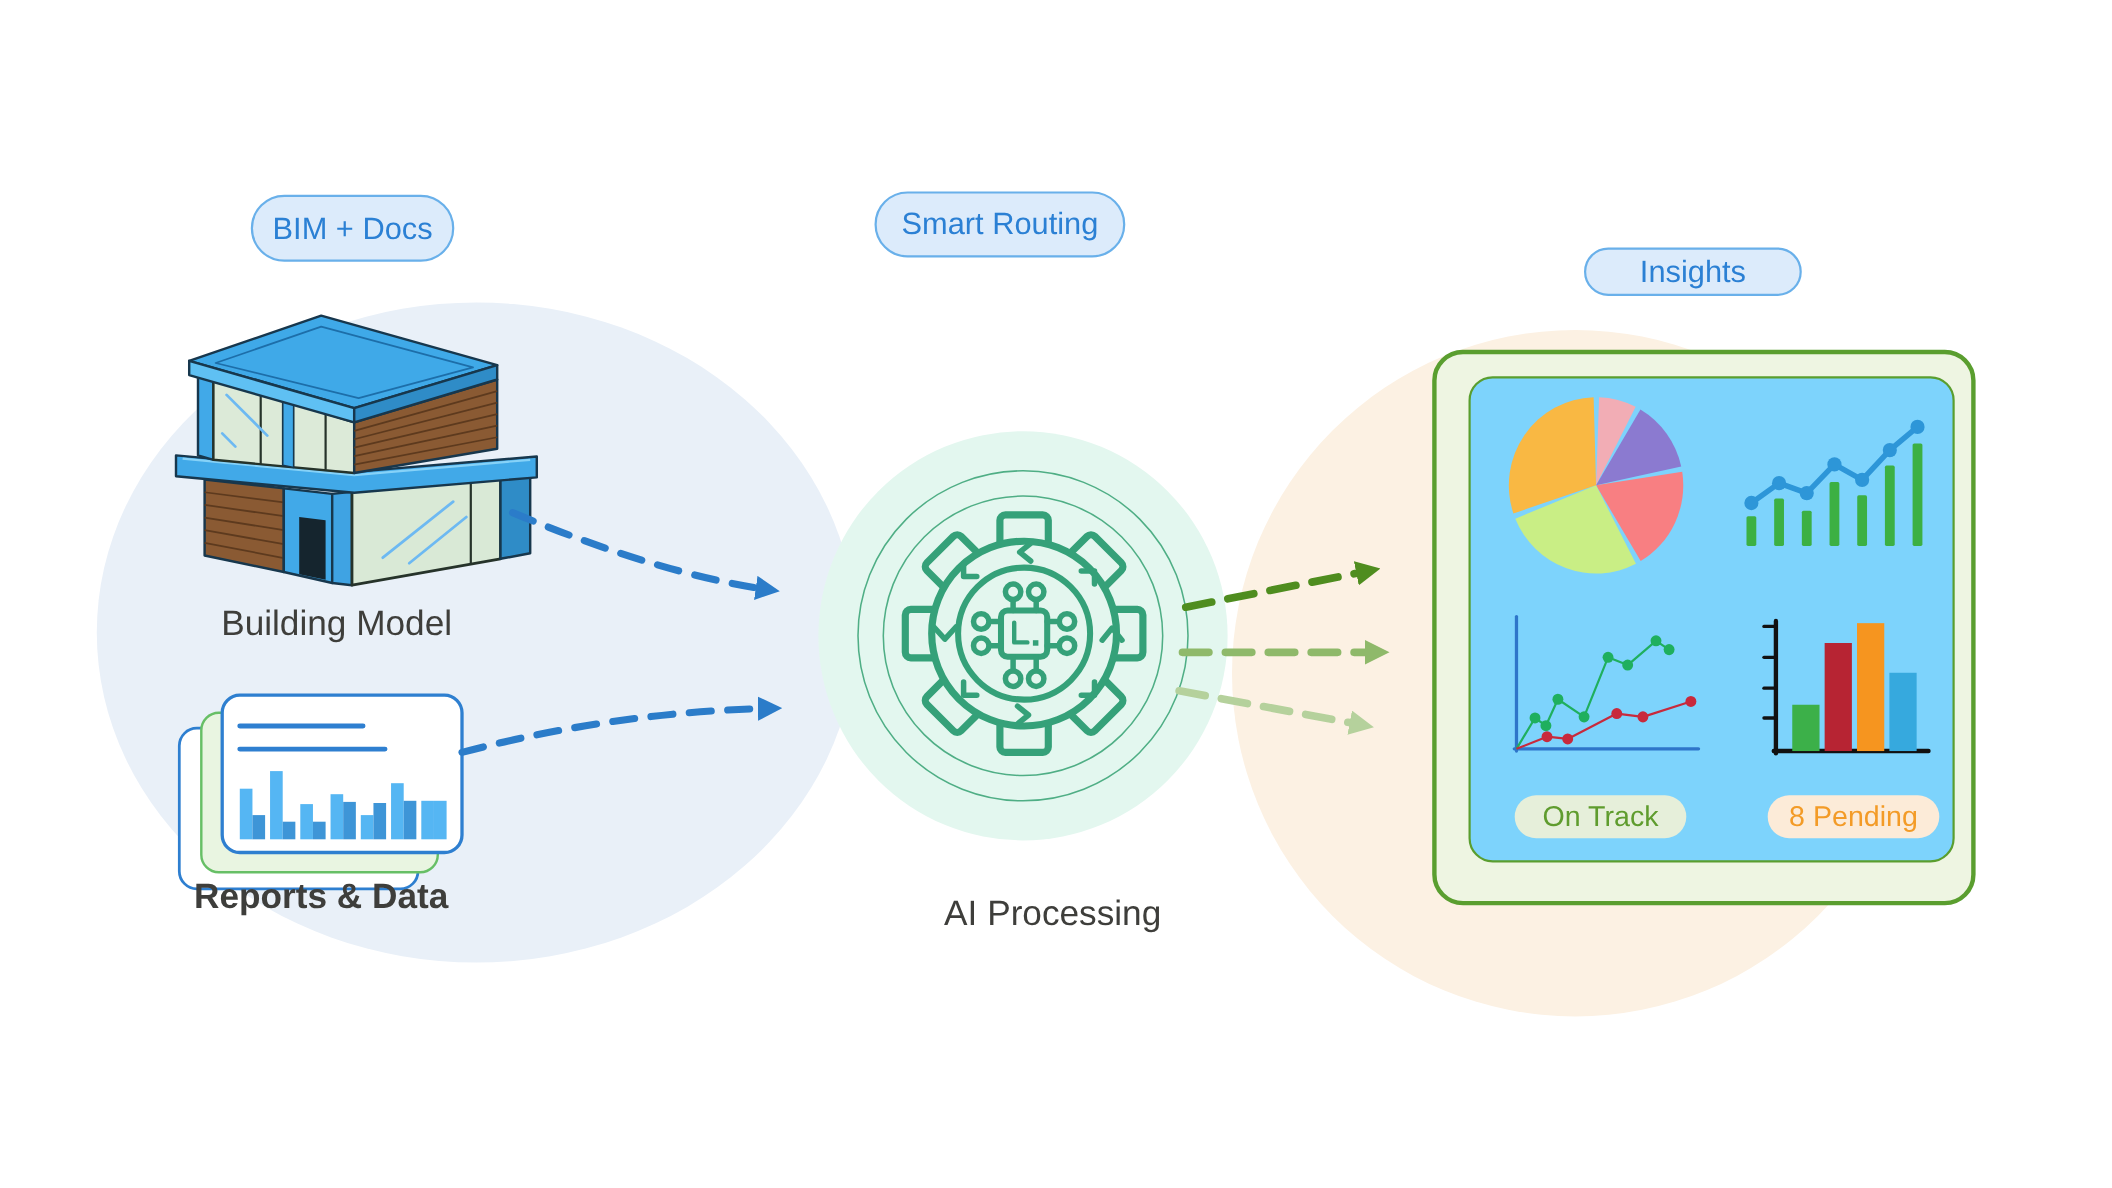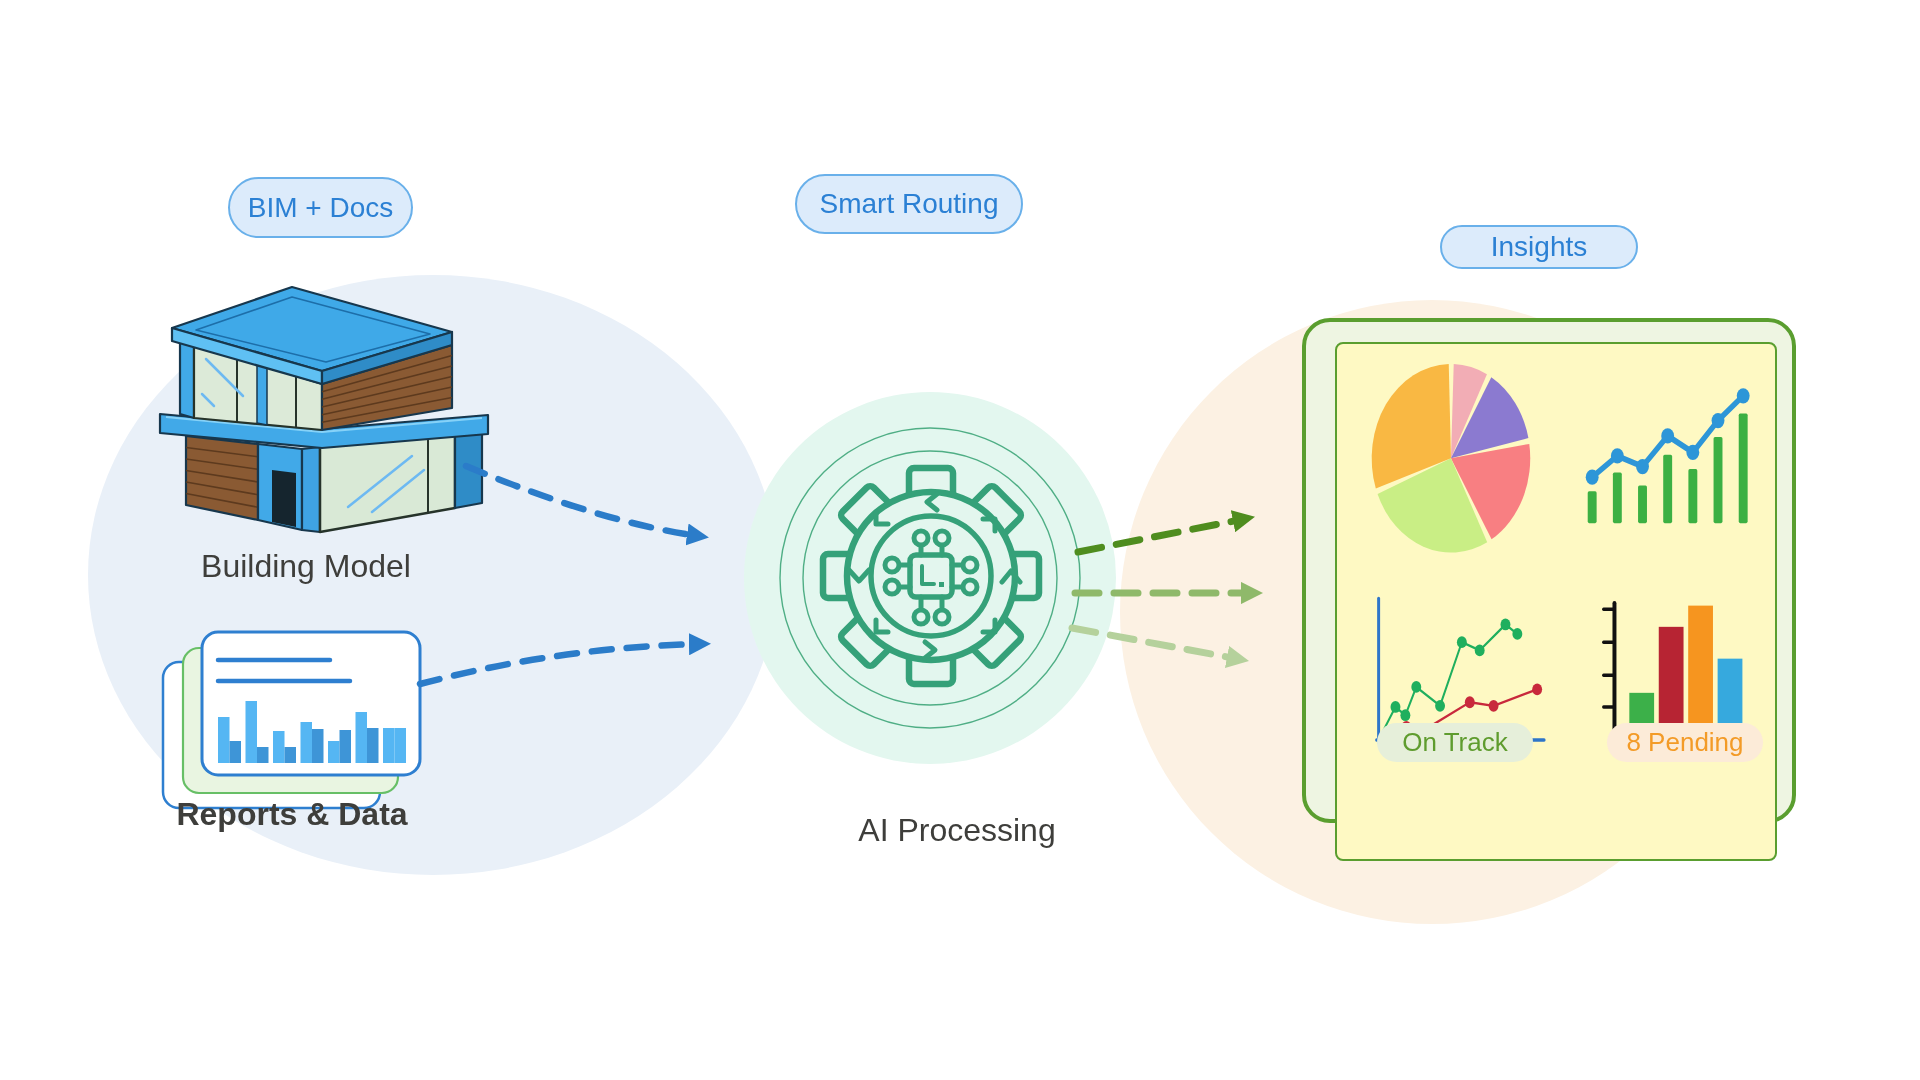--- a/index.html
+++ b/index.html
@@ -26,22 +26,22 @@
   
   .section-label { position:absolute; width:320px; text-align:center; color:#3e3e3b; font-size:32px; }
   .lbl-building  { left:146px;  top:548px; }
   .lbl-reports   { left:132px;  top:796px;font-weight:bold; }
   .lbl-ai        { left:797px;  top:812px; }
   .lbl-dash      { left:1419px; top:853px; }
 
   
   .dash-outer { position:absolute; left:1302px; top:318px; width:494px; height:505px;
                 background:#eef5e2; border:4px solid #5a9e2f; border-radius:28px; }
-  .dash-inner { position:absolute; left:29px; top:20px; width:442px; height:519px;
-                background:#fef9c3; border:2.5px solid #5a9e2f; border-radius:8px; }
+  .dash-inner { position:absolute; left:29px; top:20px; width:442px; height:442px;
+                background:#7dd3fc; border:2.5px solid #5a9e2f; border-radius:22px; }
   .dash-charts { position:absolute; left:0; top:0; width:100%; height:100%; }
   .status-badge { position:absolute; display:flex; align-items:center; justify-content:center;
                   border-radius:20px; font-size:26px; width:156px; height:39px; }
   .badge-ontrack { left:40px;  top:379px; background:#e6efda; color:#5f9c2e; }
   .badge-pending { left:270px; top:379px; background:#fcebd8; color:#f39b27; }
 </style>
 </head>
 <body>
 
 <div class="canvas">

